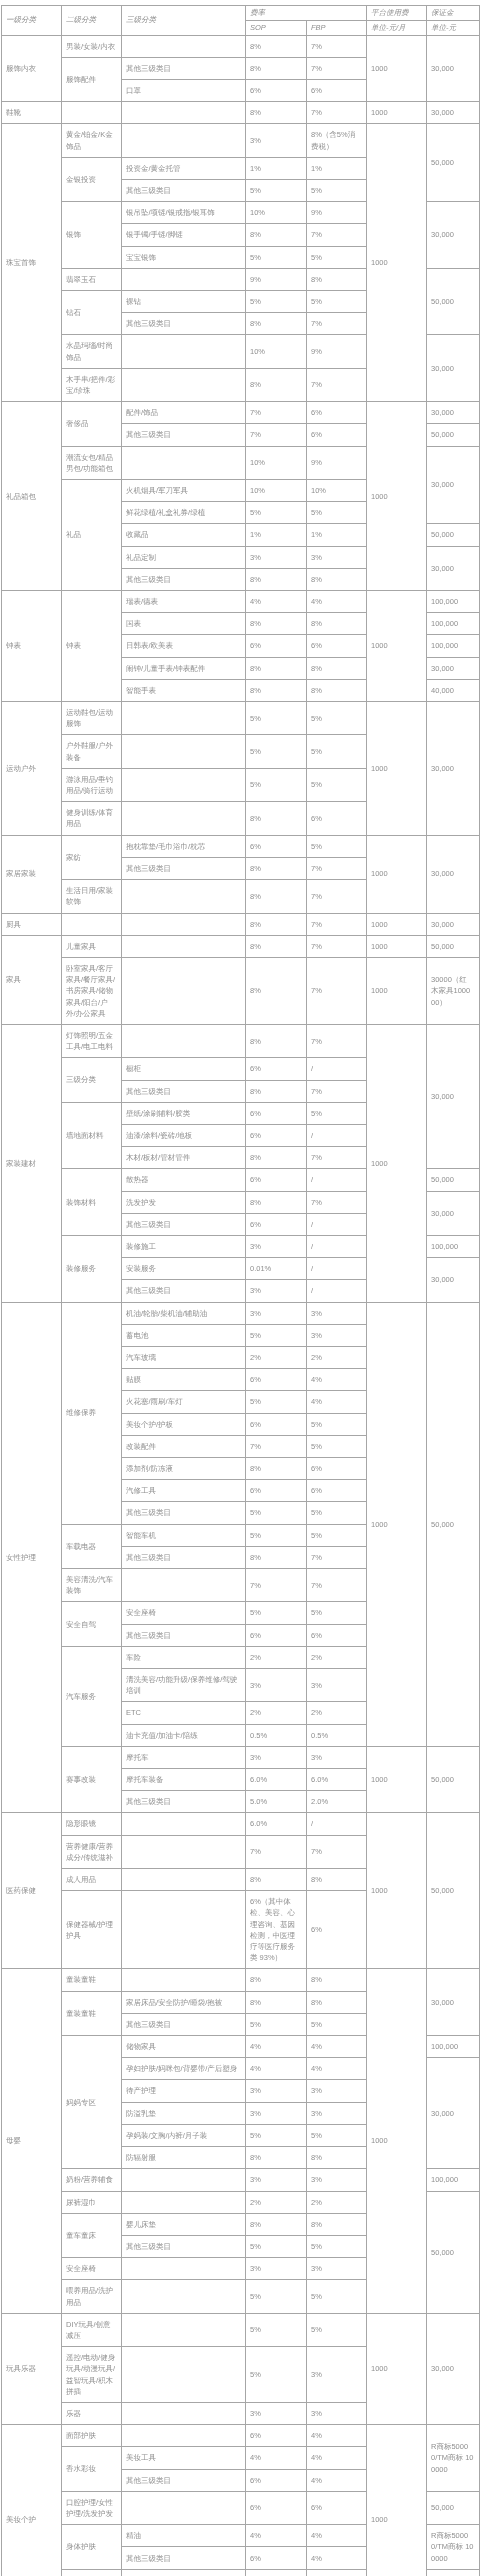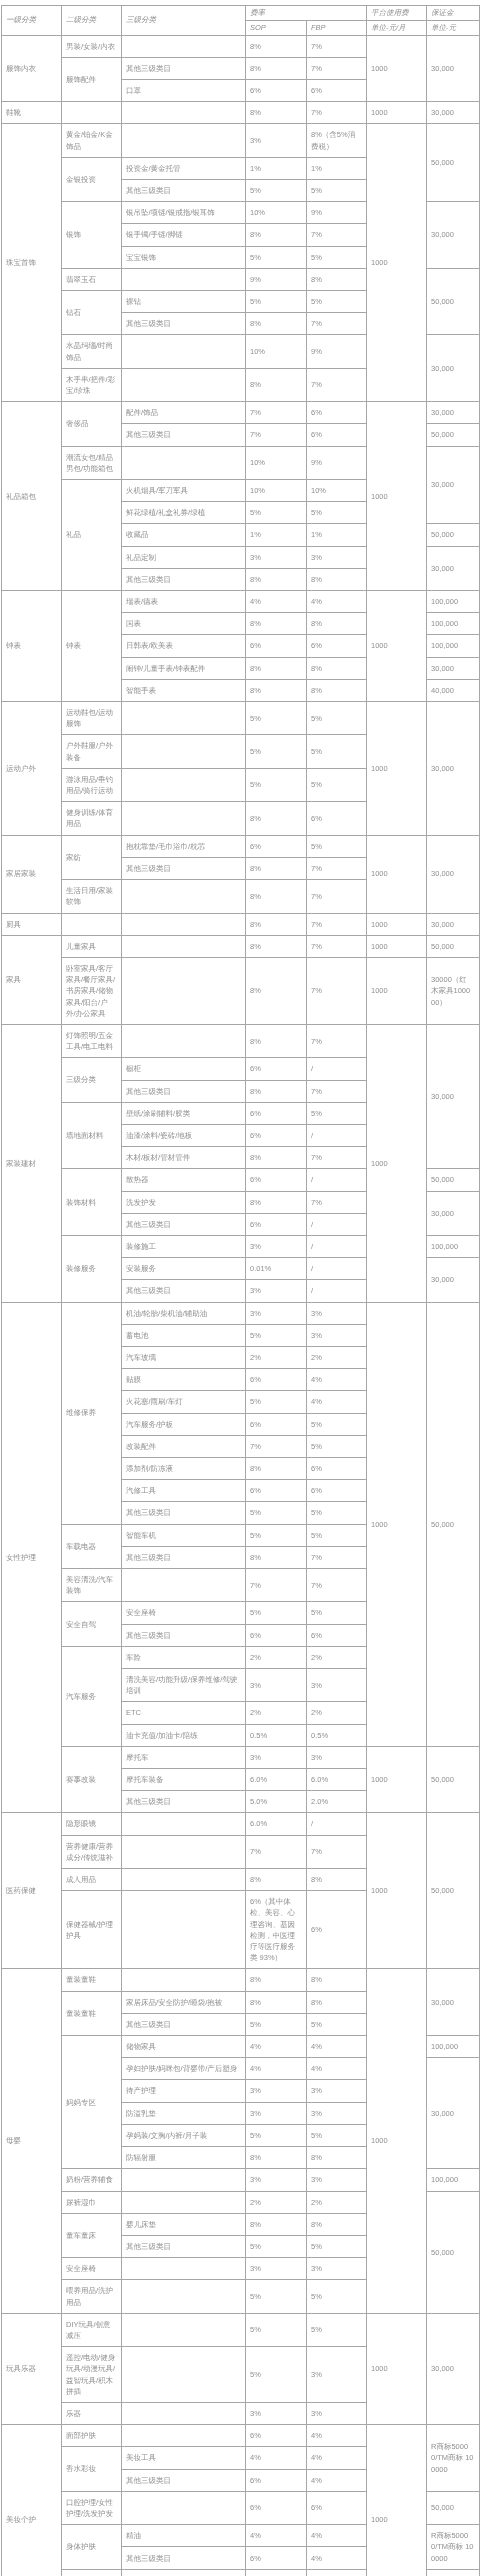--- a/index.html
+++ b/index.html
@@ -409,21 +409,21 @@
           <td>贴膜</td>
           <td>6%</td>
           <td>4%</td>
         </tr>
         <tr>
           <td>火花塞/雨刷/车灯</td>
           <td>5%</td>
           <td>4%</td>
         </tr>
         <tr>
-          <td>汽车服务/护板</td>
+          <td>美妆个护/护板</td>
           <td>6%</td>
           <td>5%</td>
         </tr>
         <tr>
           <td>改装配件</td>
           <td>7%</td>
           <td>5%</td>
         </tr>
         <tr>
           <td>添加剂/防冻液</td>

